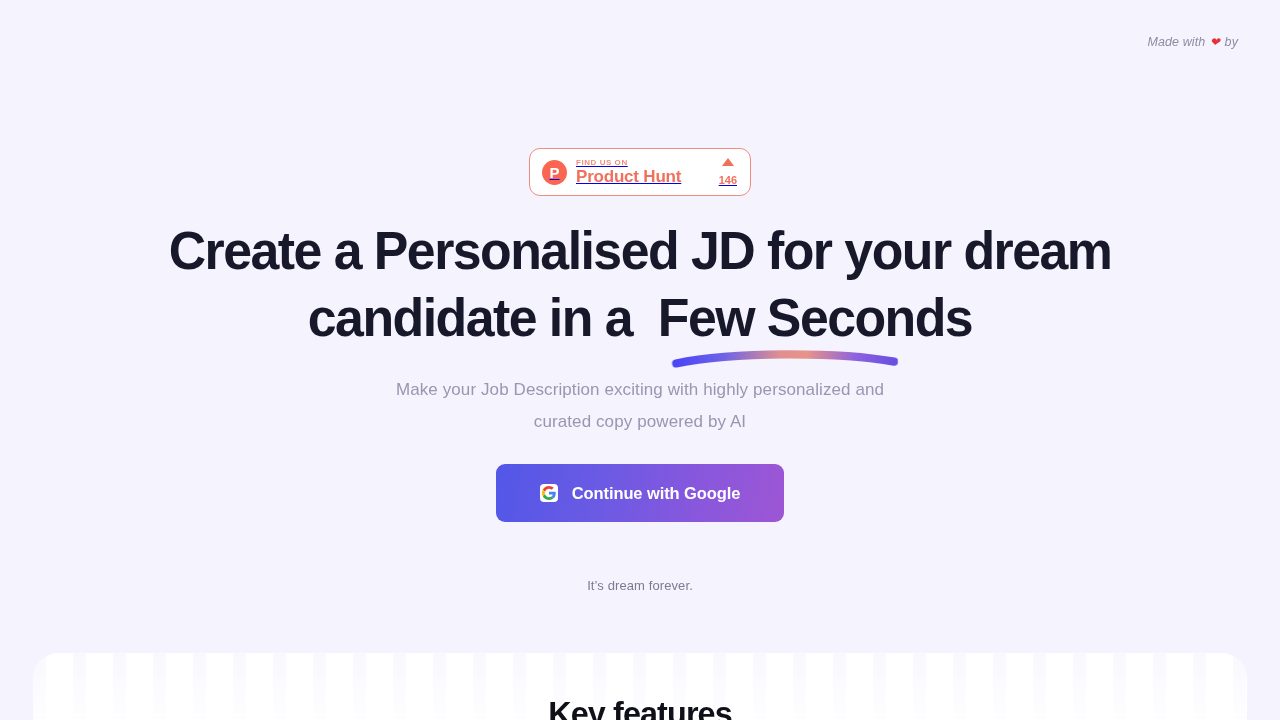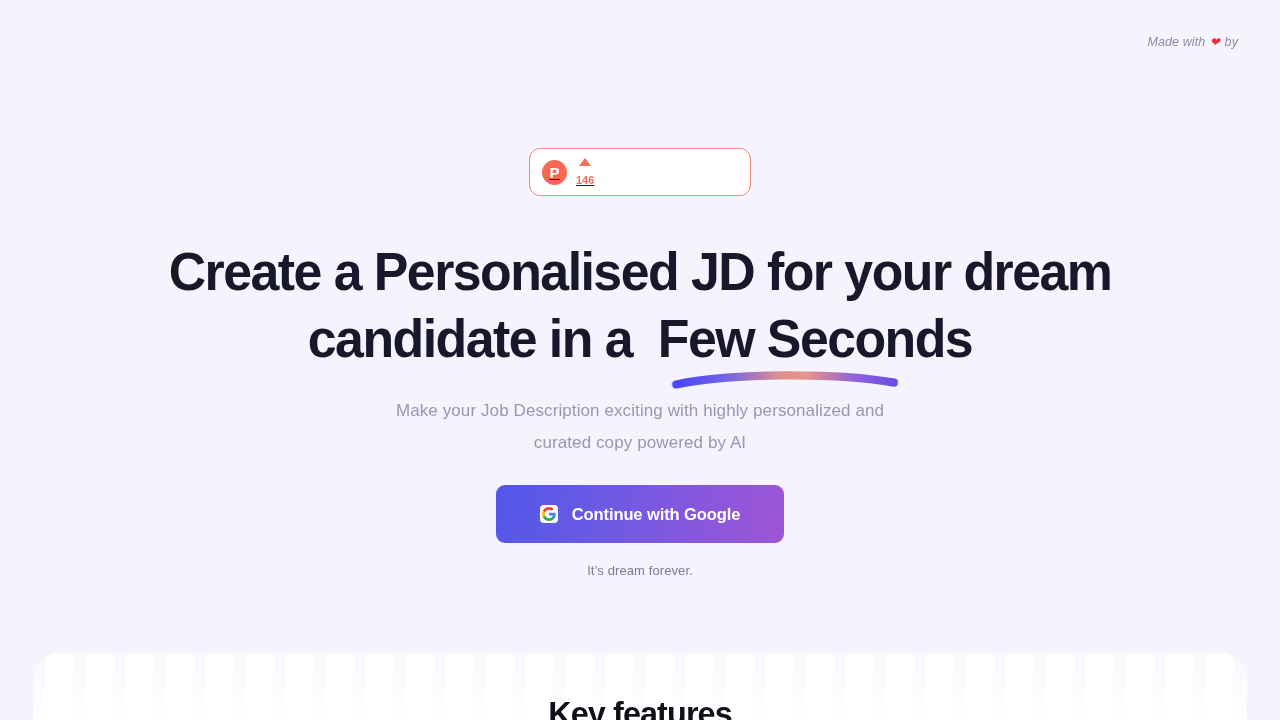--- a/index.html
+++ b/index.html
@@ -106,21 +106,21 @@
   .ph-count {
     font-size: 11px;
     font-weight: bold;
     color: #f0705c;
     line-height: 1;
   }
 
   
   .hero {
     position: absolute;
-    top: 238px;
+    top: 217px;
     left: 0;
     width: 100%;
     text-align: center;
   }
   .headline {
     font-size: 54px;
     font-weight: bold;
     color: #18182b;
     letter-spacing: -1.6px;
     line-height: 67px;
@@ -146,20 +146,21 @@
     letter-spacing: 0.1px;
   }
   .subtitle-line { display: block; }
 
   
   .cta-wrap {
     margin-top: 26px;
     display: flex;
     flex-direction: column;
     align-items: center;
+    gap: 36px;
   }
   .cta-btn {
     width: 288px;
     height: 58px;
     border: none;
     border-radius: 9px;
     background: linear-gradient(100deg, #5257e8 0%, #6a5ae4 35%, #8a57dc 72%, #9d56d4 100%);
     color: #ffffff;
     display: flex;
     align-items: center;
@@ -233,20 +234,24 @@
 <body>
 
 <div class="credit">
   <span>Made with </span><span class="heart">❤</span><span> by</span>
 </div>
 
 <div class="ph-wrap">
   <a class="ph-badge" href="#">
     <span class="ph-logo">
       <span>P</span>
+    </span>
+    <span class="ph-text">
+      <span class="ph-find">FIND US ON</span>
+      <span class="ph-name">Product Hunt</span>
     </span>
     <span class="ph-votes">
       <span class="ph-tri"></span>
       <span class="ph-count">146</span>
     </span>
   </a>
 </div>
 
 <div class="hero">
 

